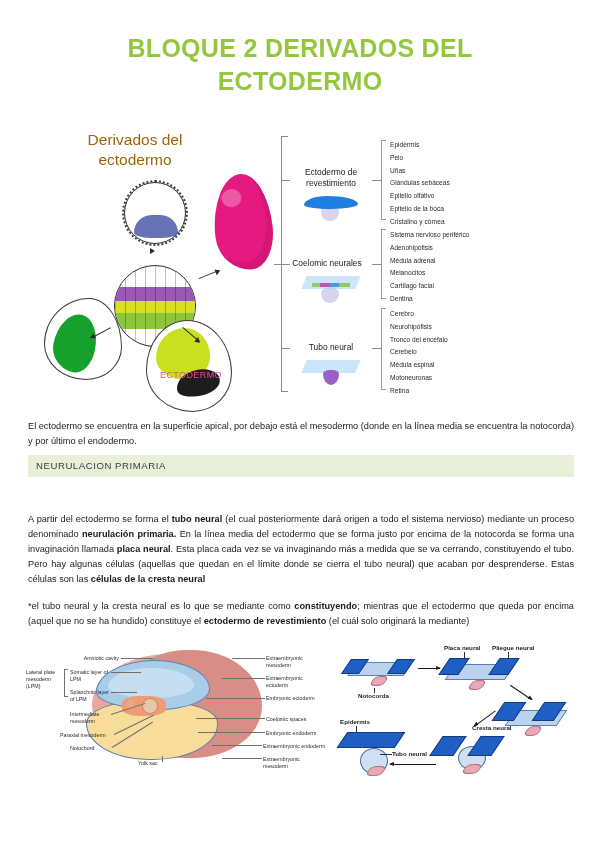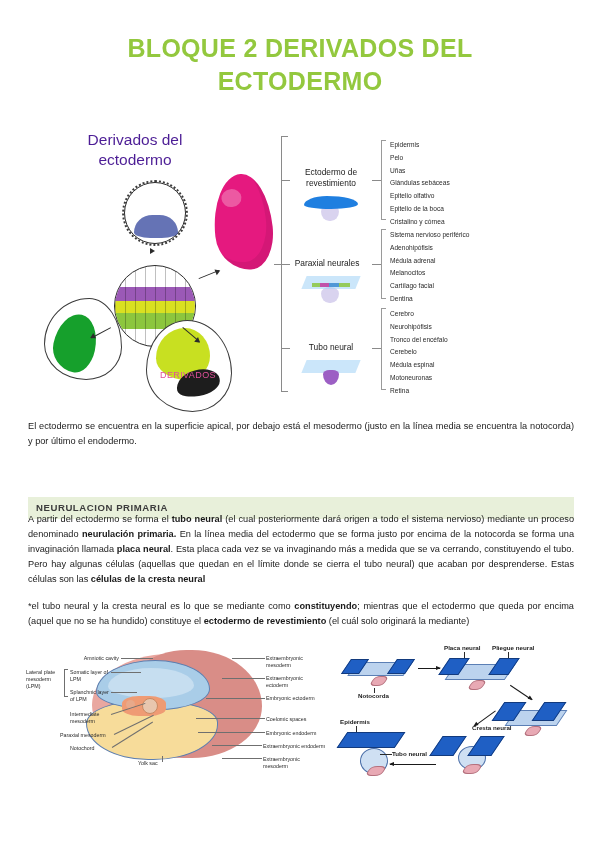--- a/index.html
+++ b/index.html
@@ -46,21 +46,21 @@
     height: 285px;
   }
   .fig1-title {
     position: absolute;
     top: 8px;
     left: 32px;
     width: 150px;
     text-align: center;
     font-size: 15.5px;
     line-height: 1.32;
-    color: #4c1d95;
+    color: #a16207;
   }
   .ectodermo-tag {
     position: absolute;
     top: 248px;
     left: 132px;
     font-size: 9px;
     letter-spacing: 0.4px;
     color: #e0509a;
   }
 
@@ -391,21 +391,21 @@
     <div class="art embryo embryo-green-out"></div>
     <div class="art embryo embryo-green-in"></div>
     <div class="art embryo embryo-lime-out"></div>
     <div class="art embryo embryo-lime-in"></div>
     <div class="art embryo embryo-lime-tail"></div>
 
     <div class="arrow-s" style="top:152px;left:170px;width:22px;transform:rotate(-22deg);"></div>
     <div class="arrow-s" style="top:210px;left:62px;width:22px;transform:rotate(152deg);"></div>
     <div class="arrow-s" style="top:212px;left:152px;width:22px;transform:rotate(40deg);"></div>
 
-    <div class="ectodermo-tag">DERIVADOS</div>
+    <div class="ectodermo-tag">ECTODERMO</div>
 
     <div class="brace main-brace"></div>
     <div class="stem" style="top:142px;left:246px;width:8px;"></div>
 
     <div class="stem" style="top:58px;left:253px;width:9px;"></div>
     <div class="branch-label" style="top:45px;left:262px;">
       <span>Ectodermo de revestimiento</span>
     </div>
     <div class="branch-icon" style="top:70px;left:276px;">
       <div class="icon-blob"></div>
@@ -420,21 +420,21 @@
         <li>Uñas</li>
         <li>Glándulas sebáceas</li>
         <li>Epitelio olfativo</li>
         <li>Epitelio de la boca</li>
         <li>Cristalino y córnea</li>
       </ul>
     </div>
 
     <div class="stem" style="top:142px;left:253px;width:9px;"></div>
     <div class="branch-label" style="top:136px;left:258px;">
-      <span>Paraxial neurales</span>
+      <span>Coelomic neurales</span>
     </div>
     <div class="branch-icon" style="top:152px;left:276px;">
       <div class="icon-blob"></div>
       <div class="icon-glass"></div>
       <div class="icon-crest"></div>
     </div>
     <div class="stem" style="top:142px;left:344px;width:9px;"></div>
     <div class="sub-brace" style="top:107px;left:353px;height:70px;"></div>
     <div class="sublist" style="top:110px;left:362px;">
       <ul>
@@ -463,23 +463,23 @@
         <li>Neurohipófisis</li>
         <li>Tronco del encéfalo</li>
         <li>Cerebelo</li>
         <li>Médula espinal</li>
         <li>Motoneuronas</li>
         <li>Retina</li>
       </ul>
     </div>
   </div>
 
-  <div class="para" style="top:419px;left:28px;width:546px;">El ectodermo se encuentra en la superficie apical, por debajo está el mesodermo (justo en la línea media se encuentra la notocorda) y por último el endodermo.</div>
-
-  <div class="section-bar" style="top:497px;font-weight:bold;">NEURULACION PRIMARIA</div>
+  <div class="para" style="top:419px;left:28px;width:546px;">El ectodermo se encuentra en la superficie apical, por debajo está el mesodermo (donde en la línea media se encuentra la notocorda) y por último el endodermo.</div>
+
+  <div class="section-bar" style="top:455px;">NEURULACION PRIMARIA</div>
 
   <div class="para" style="top:512px;left:28px;width:546px;"><span>A partir del ectodermo se forma el </span><b>tubo neural</b><span> (el cual posteriormente dará origen a todo el sistema nervioso) mediante un proceso denominado </span><b>neurulación primaria.</b><span> En la línea media del ectodermo que se forma justo por encima de la notocorda se forma una invaginación llamada </span><b>placa neural</b><span>. Esta placa cada vez se va invaginando más a medida que se va cerrando, constituyendo el tubo. Pero hay algunas células (aquellas que quedan en el límite donde se cierra el tubo neural) que acaban por desprenderse. Estas células son las </span><b>células de la cresta neural</b></div>
 
   <div class="para" style="top:599px;left:28px;width:546px;"><span>*el tubo neural y la cresta neural es lo que se mediante como </span><b>constituyendo</b><span>; mientras que el ectodermo que queda por encima (aquel que no se ha hundido) constituye el </span><b>ectodermo de revestimiento</b><span> (el cuál solo originará la mediante)</span></div>
 
   <div class="fig2">
     <div class="f2-art f2-outer"></div>
     <div class="f2-art f2-outer2"></div>
     <div class="f2-art f2-yellow"></div>
     <div class="f2-art f2-blue"></div>

